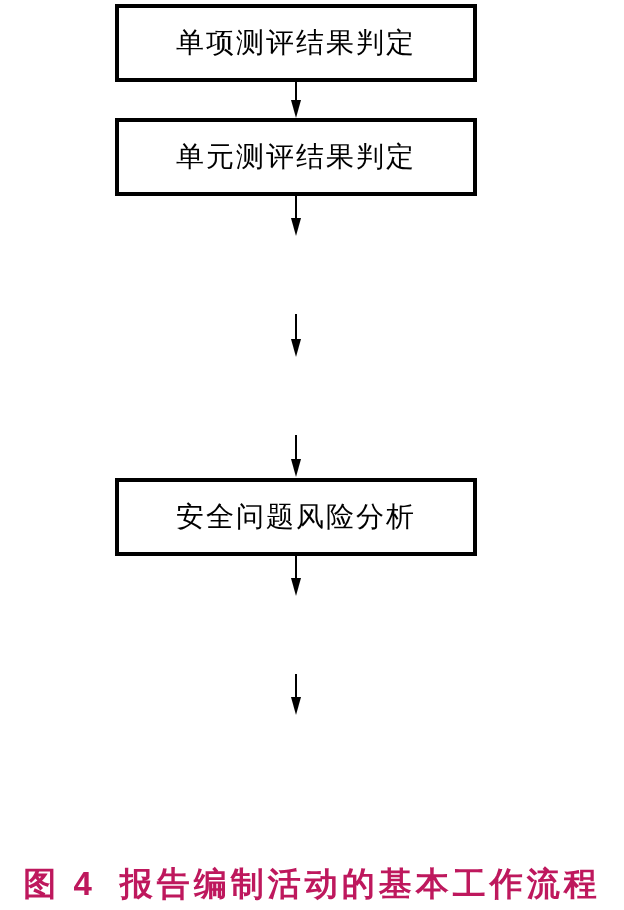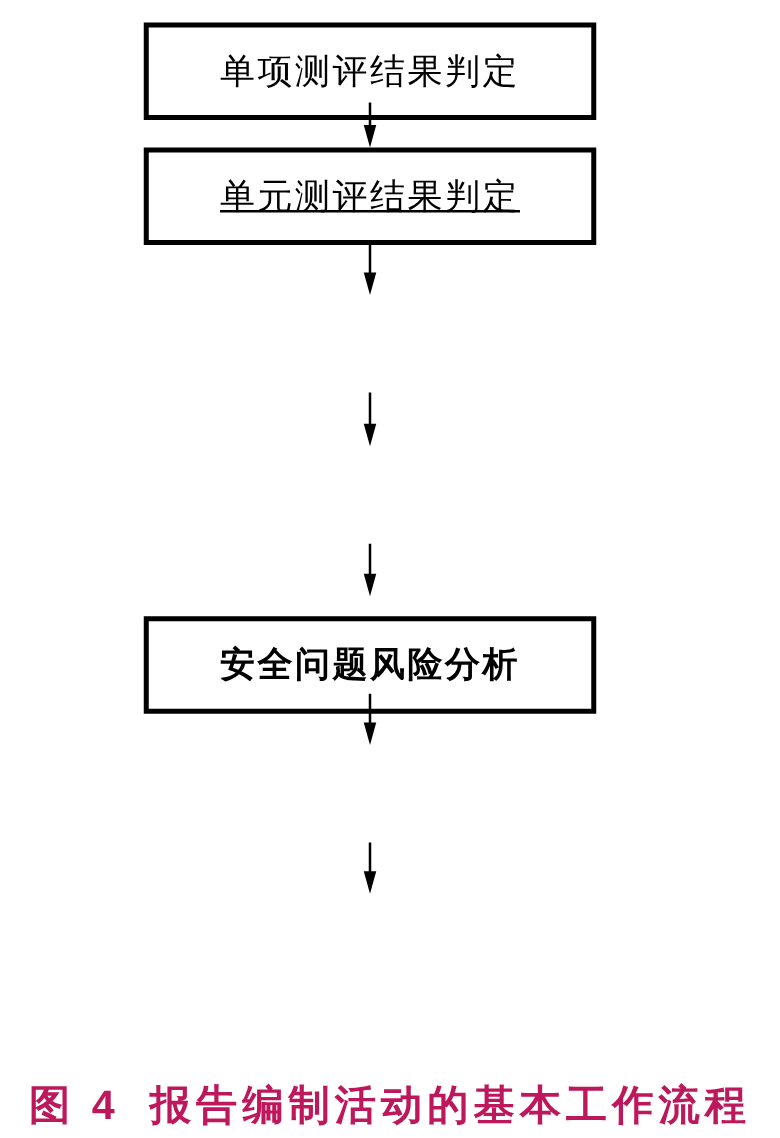--- a/index.html
+++ b/index.html
@@ -70,27 +70,27 @@
   }
   .figure-caption .caption-label {
     margin-right: 24px;
   }
 </style>
 </head>
 <body>
 
 <div class="page">
 
-  <div class="flow-box" style="top:18px;">
+  <div class="flow-box" style="top:4px;">
     <span class="box-label">单项测评结果判定</span>
   </div>
-  <div class="flow-box" style="top:118px;text-decoration:underline;">
+  <div class="flow-box" style="top:118px;">
     <span class="box-label">单元测评结果判定</span>
   </div>
-  <div class="flow-box" style="top:493px;font-weight:bold;">
+  <div class="flow-box" style="top:478px;">
     <span class="box-label">安全问题风险分析</span>
   </div>
 
   <div class="flow-arrow" style="top:82px;height:36px;">
     <div class="arrow-line"></div>
     <div class="arrow-head"></div>
   </div>
   <div class="flow-arrow" style="top:196px;height:40px;">
     <div class="arrow-line"></div>
     <div class="arrow-head"></div>

